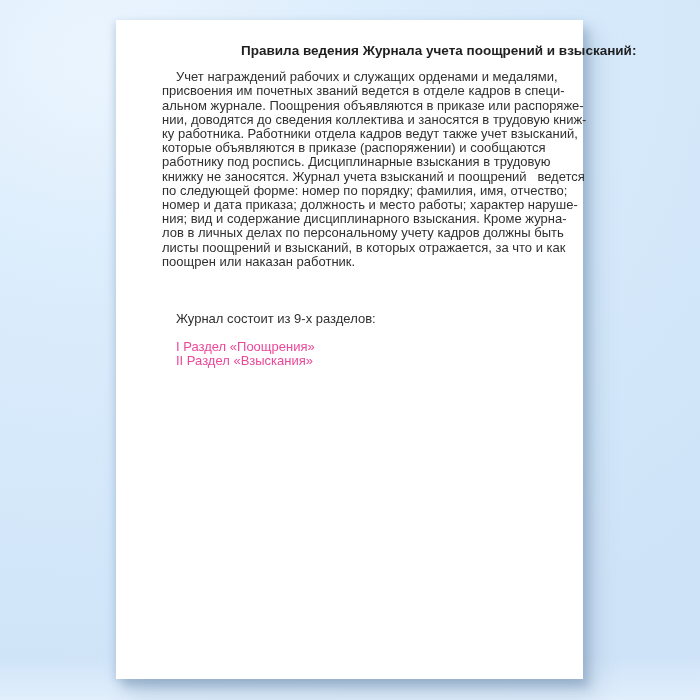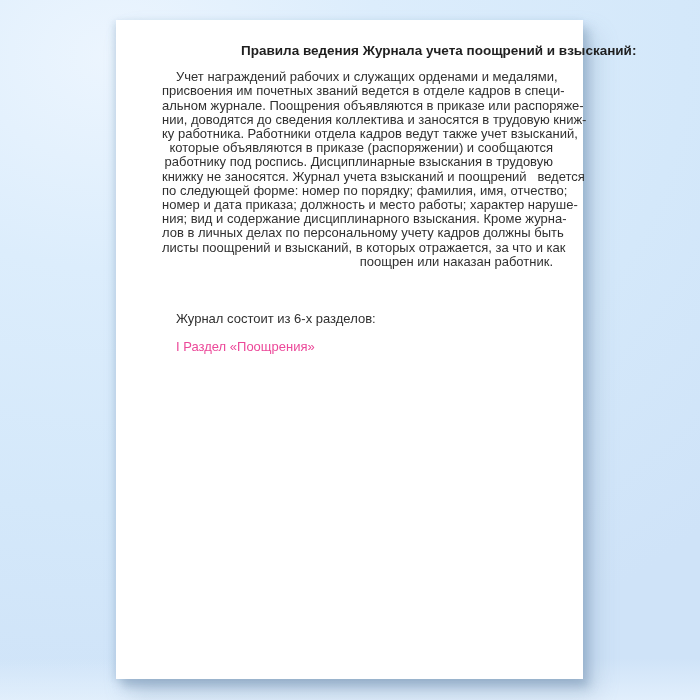--- a/index.html
+++ b/index.html
@@ -43,21 +43,20 @@
     white-space: pre;
     padding-left: 47px;
   }
   .doc-paragraph {
     margin: 12px 0 0 0;
     font-size: 13px;
     line-height: 14.2px;
     color: #303030;
     white-space: pre;
     text-indent: 14px;
-    text-align: right;
   }
   .doc-sections-intro {
     margin: 43px 0 0 14px;
     font-size: 13px;
     line-height: 14.2px;
     color: #303030;
     white-space: pre;
   }
   .doc-sections {
     margin: 14px 0 0 14px;
@@ -82,18 +81,19 @@
 ку работника. Работники отдела кадров ведут также учет взысканий,
 которые объявляются в приказе (распоряжении) и сообщаются
 работнику под роспись. Дисциплинарные взыскания в трудовую
 книжку не заносятся. Журнал учета взысканий и поощрений   ведется
 по следующей форме: номер по порядку; фамилия, имя, отчество;
 номер и дата приказа; должность и место работы; характер наруше-
 ния; вид и содержание дисциплинарного взыскания. Кроме журна-
 лов в личных делах по персональному учету кадров должны быть
 листы поощрений и взысканий, в которых отражается, за что и как
 поощрен или наказан работник.</div>
-    <div class="doc-sections-intro">Журнал состоит из 6-х разделов:</div>
+    <div class="doc-sections-intro">Журнал состоит из 9-х разделов:</div>
     <div class="doc-sections">
       <div class="doc-section">I Раздел «Поощрения»</div>
+      <div class="doc-section">II Раздел «Взыскания»</div>
     </div>
   </div>
 </div>
 
 </body></html>

